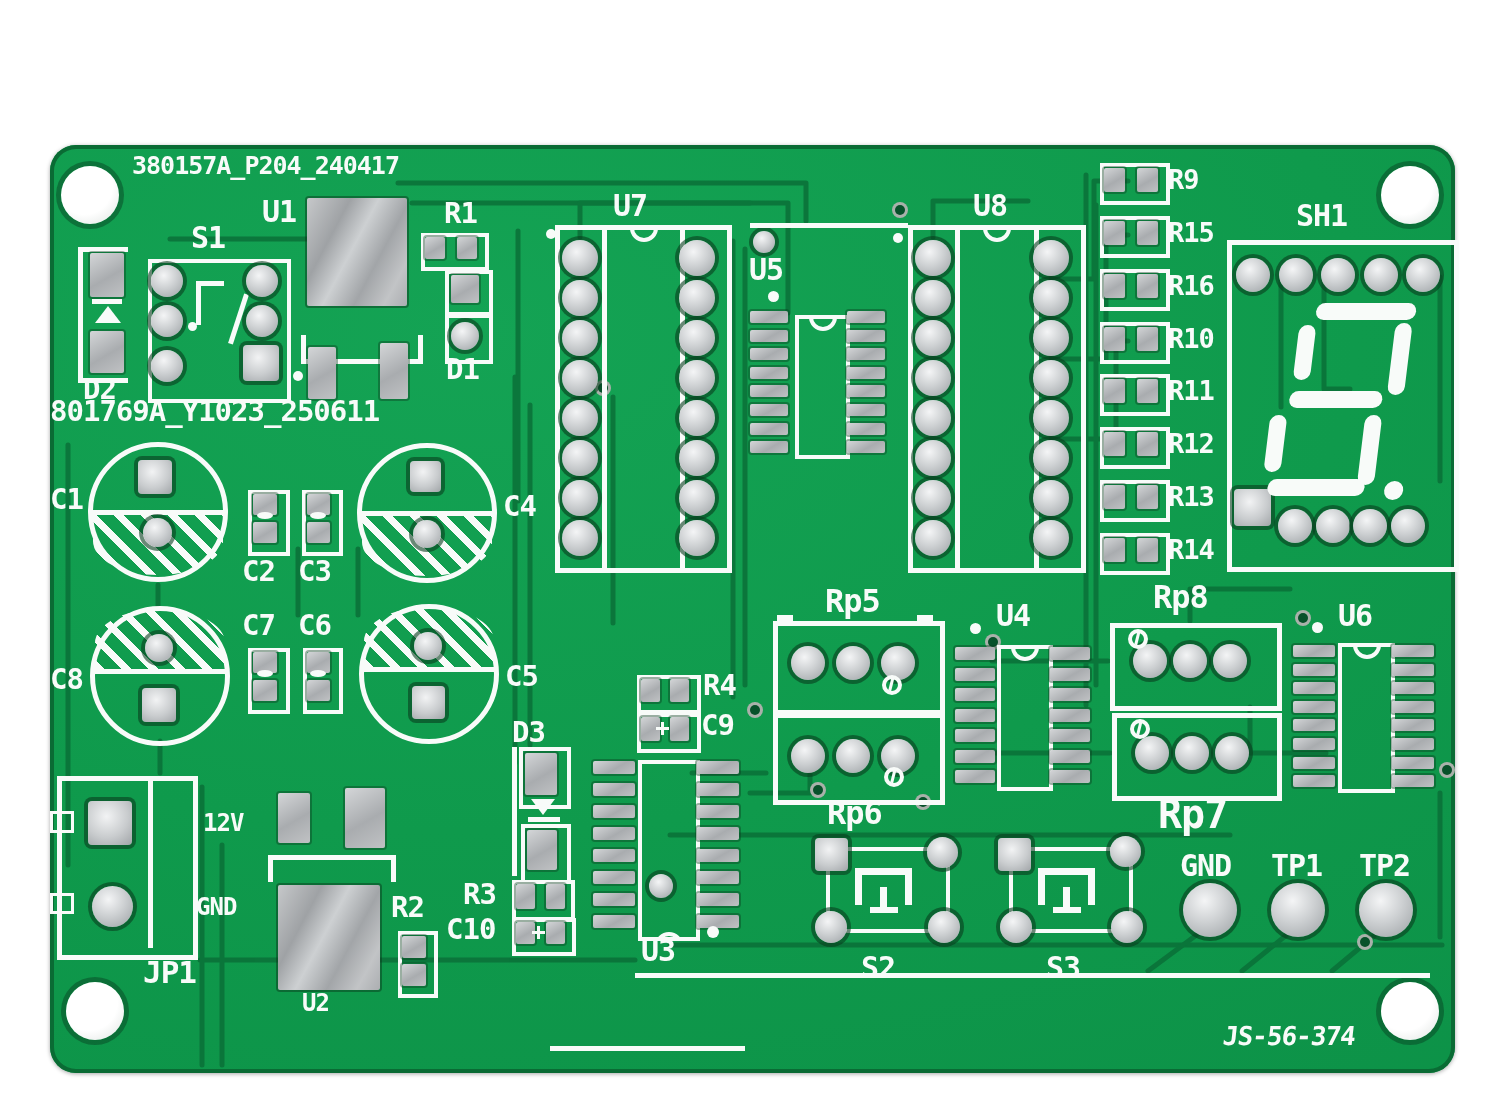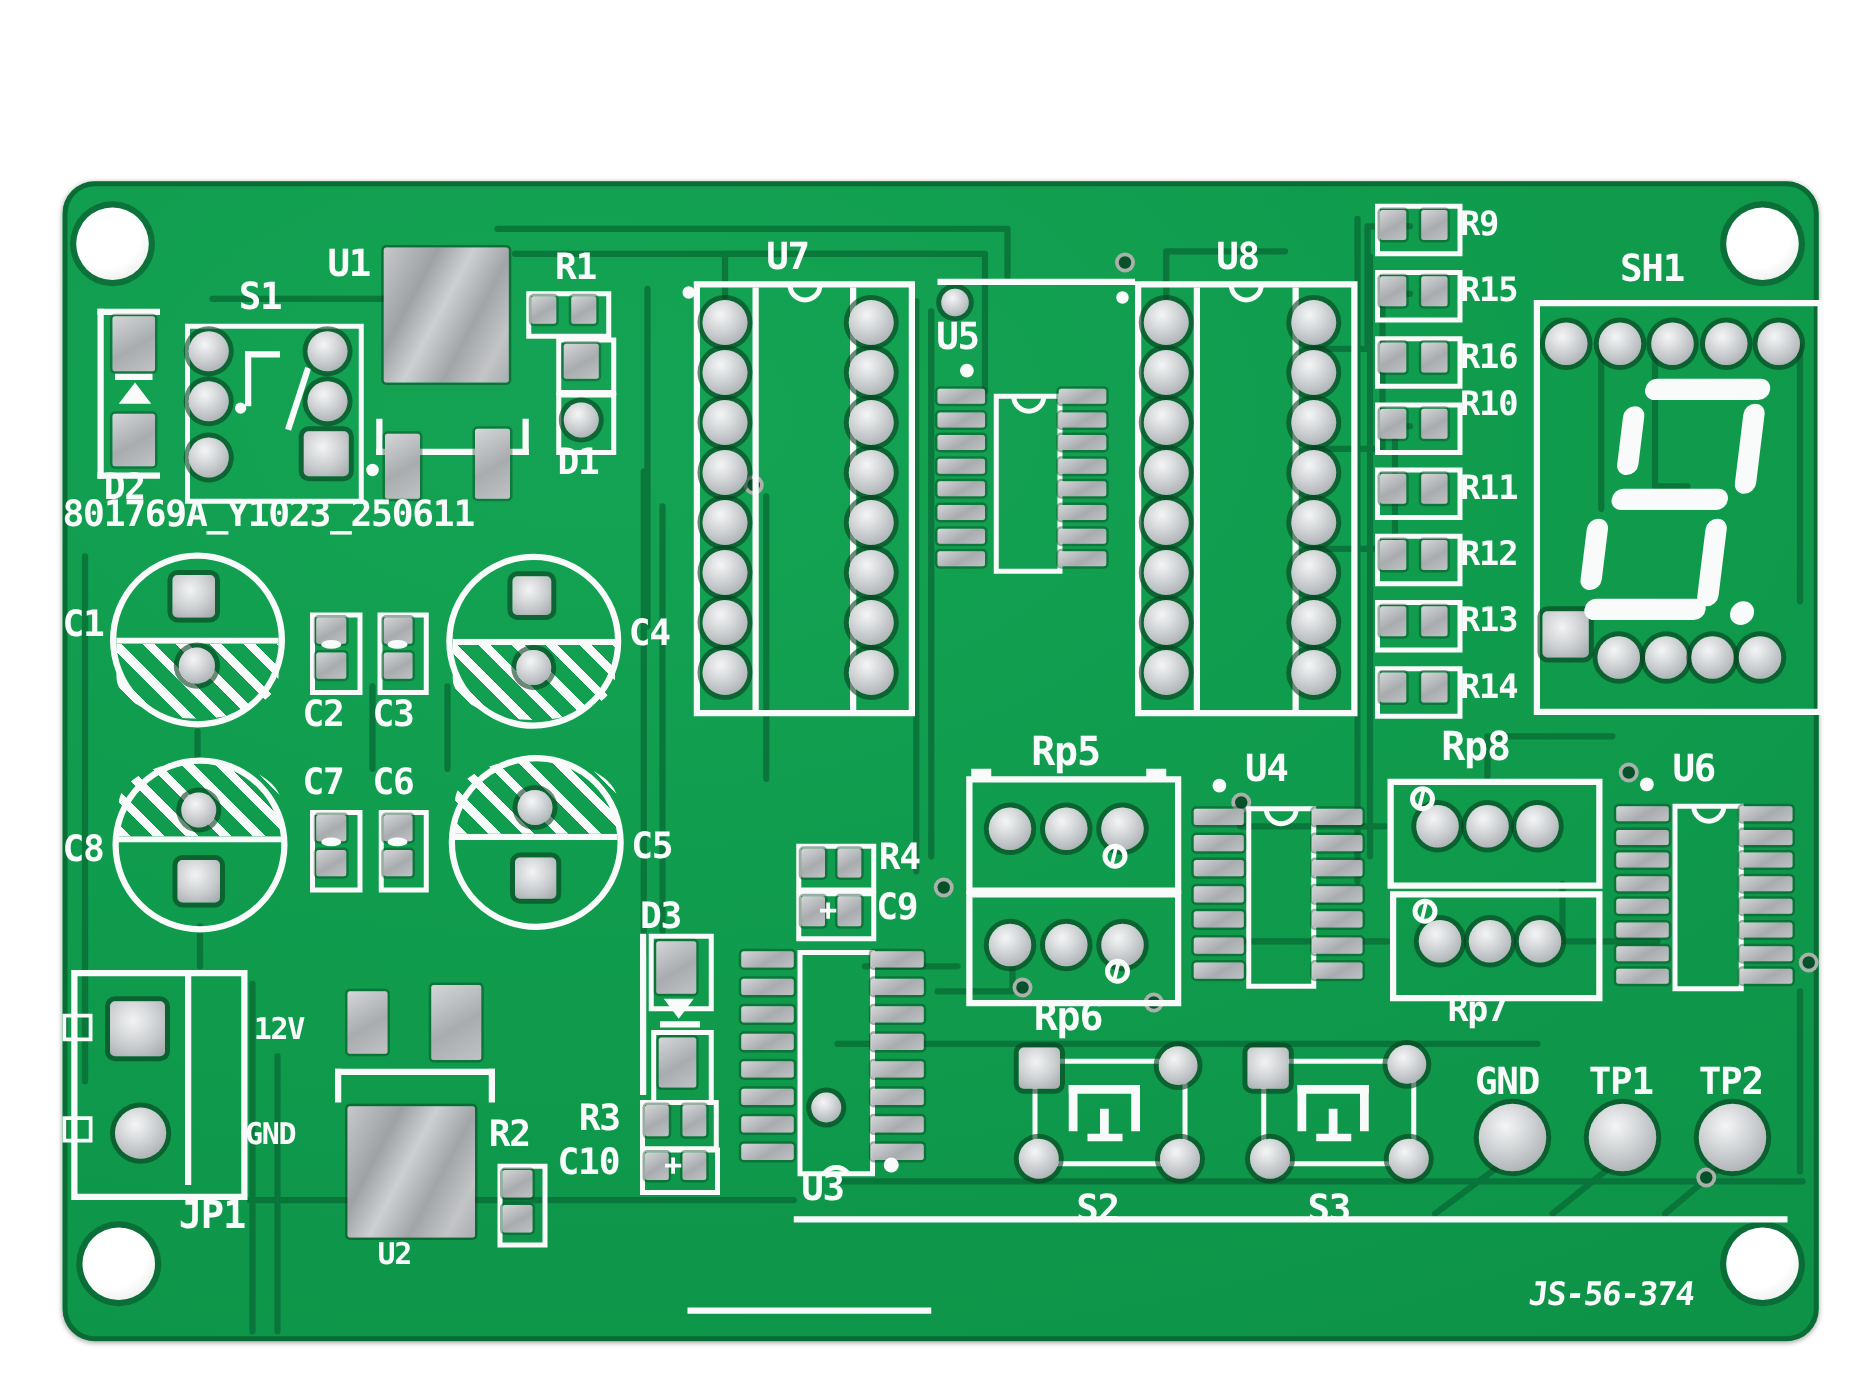--- a/index.html
+++ b/index.html
@@ -456,51 +456,52 @@
     <div class="pad" style="left:950px;top:766px;width:32px;height:32px"></div>
     <div class="pad" style="left:1061px;top:766px;width:32px;height:32px"></div>
 
     <div class="pad" style="left:1133px;top:738px;width:54px;height:54px"></div>
     <div class="pad" style="left:1221px;top:738px;width:54px;height:54px"></div>
     <div class="pad" style="left:1309px;top:738px;width:54px;height:54px"></div>
 
     <div class="skline" style="left:585px;top:828px;width:795px;height:5px"></div>
     <div class="skline" style="left:500px;top:901px;width:195px;height:5px"></div>
 
+    <div class="lbl" style="left:82px;top:8px;font-size:25px">380157A_P204_240417</div>
     <div class="lbl" style="left:0px;top:252px;font-size:29px">801769A_Y1023_250611</div>
     <div class="lbl" style="left:33px;top:230px;font-size:29px">D2</div>
     <div class="lbl" style="left:141px;top:78px;font-size:30px">S1</div>
     <div class="lbl" style="left:212px;top:52px;font-size:30px">U1</div>
     <div class="lbl" style="left:394px;top:54px;font-size:29px">R1</div>
     <div class="lbl" style="left:396px;top:210px;font-size:29px">D1</div>
     <div class="lbl" style="left:563px;top:46px;font-size:30px">U7</div>
     <div class="lbl" style="left:699px;top:110px;font-size:30px">U5</div>
     <div class="lbl" style="left:923px;top:46px;font-size:30px">U8</div>
     <div class="lbl" style="left:1118px;top:21px;font-size:27px">R9</div>
     <div class="lbl" style="left:1118px;top:74px;font-size:27px">R15</div>
     <div class="lbl" style="left:1118px;top:127px;font-size:27px">R16</div>
-    <div class="lbl" style="left:1118px;top:165px;font-size:27px">R10</div>
+    <div class="lbl" style="left:1118px;top:180px;font-size:27px">R10</div>
     <div class="lbl" style="left:1118px;top:232px;font-size:27px">R11</div>
     <div class="lbl" style="left:1118px;top:285px;font-size:27px">R12</div>
     <div class="lbl" style="left:1118px;top:338px;font-size:27px">R13</div>
     <div class="lbl" style="left:1118px;top:391px;font-size:27px">R14</div>
     <div class="lbl" style="left:1246px;top:56px;font-size:30px">SH1</div>
     <div class="lbl" style="left:0px;top:340px;font-size:29px">C1</div>
     <div class="lbl" style="left:192px;top:412px;font-size:29px">C2</div>
     <div class="lbl" style="left:248px;top:412px;font-size:29px">C3</div>
     <div class="lbl" style="left:453px;top:347px;font-size:29px">C4</div>
     <div class="lbl" style="left:0px;top:520px;font-size:29px">C8</div>
     <div class="lbl" style="left:192px;top:466px;font-size:29px">C7</div>
     <div class="lbl" style="left:248px;top:466px;font-size:29px">C6</div>
     <div class="lbl" style="left:455px;top:517px;font-size:29px">C5</div>
     <div class="lbl" style="left:775px;top:440px;font-size:32px">Rp5</div>
     <div class="lbl" style="left:777px;top:652px;font-size:32px">Rp6</div>
     <div class="lbl" style="left:946px;top:456px;font-size:30px">U4</div>
     <div class="lbl" style="left:1103px;top:436px;font-size:32px">Rp8</div>
-    <div class="lbl" style="left:1108px;top:649px;font-size:28px">Rp7</div>
+    <div class="lbl" style="left:1108px;top:649px;font-size:40px">Rp7</div>
     <div class="lbl" style="left:1288px;top:456px;font-size:30px">U6</div>
     <div class="lbl" style="left:653px;top:526px;font-size:29px">R4</div>
     <div class="lbl" style="left:651px;top:566px;font-size:29px">C9</div>
     <div class="lbl" style="left:462px;top:573px;font-size:29px">D3</div>
     <div class="lbl" style="left:413px;top:735px;font-size:29px">R3</div>
     <div class="lbl" style="left:396px;top:770px;font-size:29px">C10</div>
     <div class="lbl" style="left:591px;top:791px;font-size:30px">U3</div>
     <div class="lbl" style="left:153px;top:666px;font-size:24px">12V</div>
     <div class="lbl" style="left:146px;top:750px;font-size:24px">GND</div>
     <div class="lbl" style="left:93px;top:812px;font-size:31px">JP1</div>

